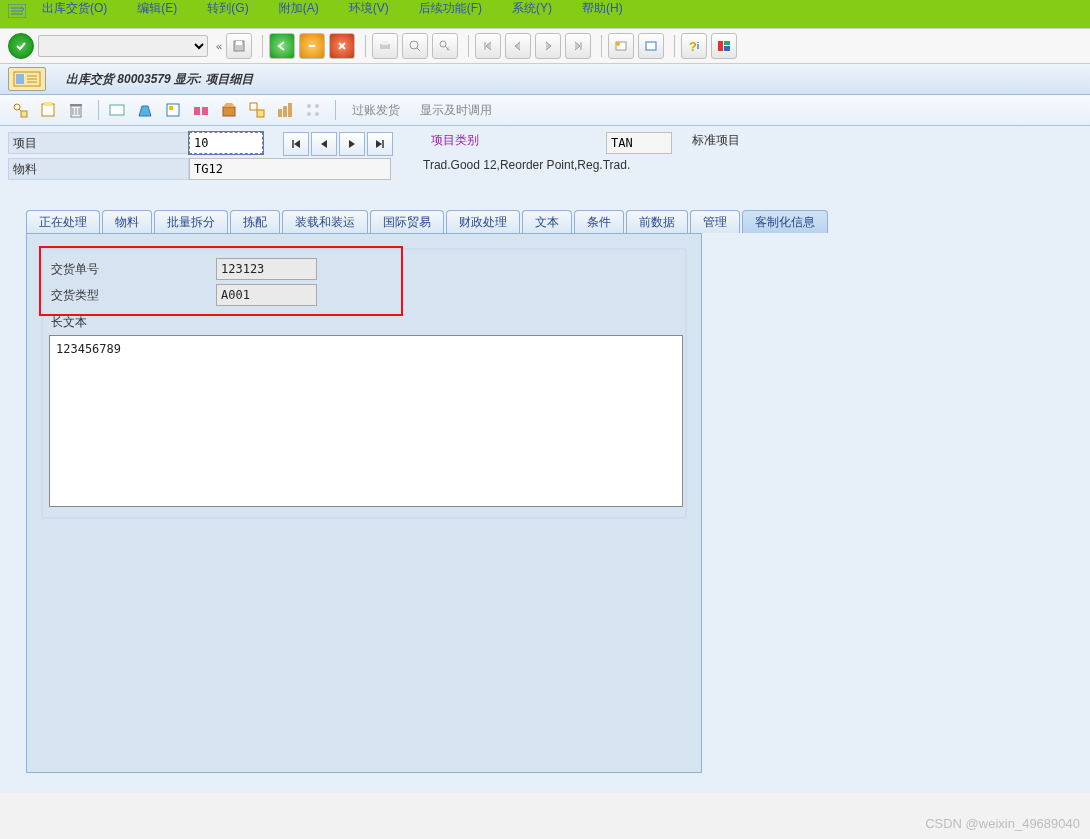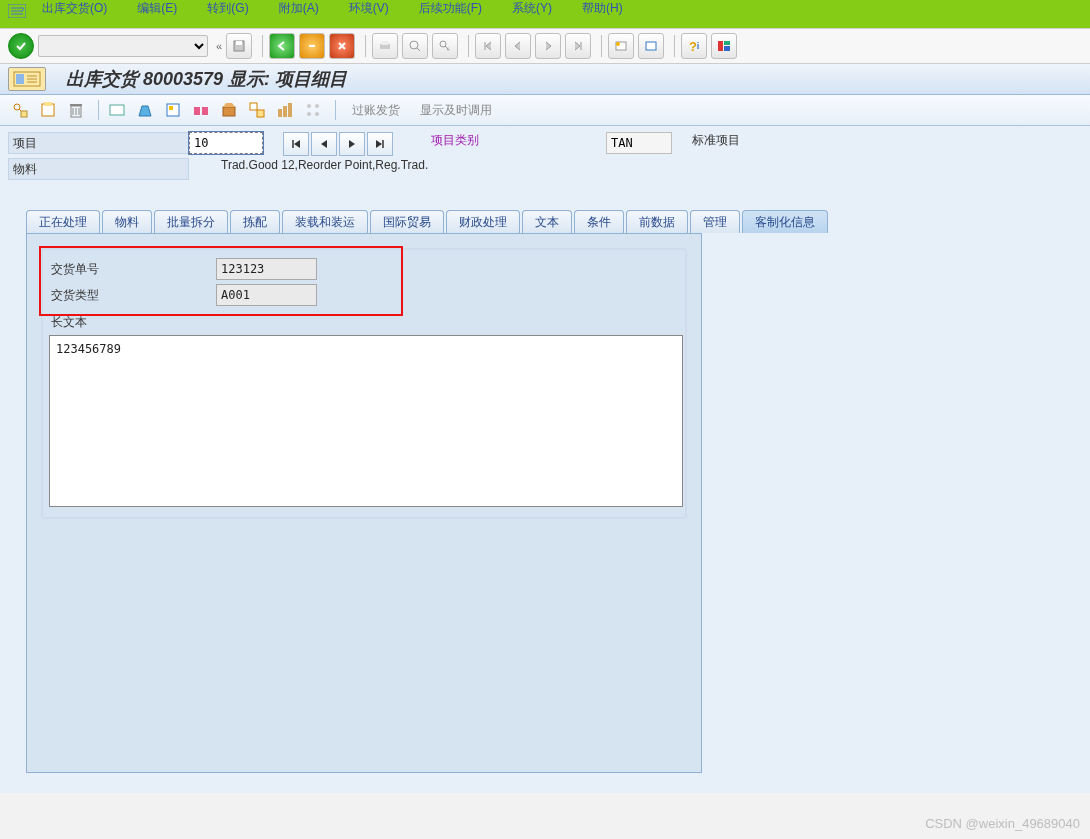--- a/index.html
+++ b/index.html
@@ -6,21 +6,21 @@
   .menubar{height:28px;background:#84cc16;border-bottom:1px solid #d0d0d0;display:flex;padding:0 6px}
   .menubar .menuicon{width:22px;height:22px;display:flex;align-items:center;justify-content:center;margin-right:14px}
   .menubar .mitem{margin-right:30px;color:#3151b7;cursor:default}
   .toolbar{height:34px;background:#f7f7f7;border-bottom:1px solid #ccc;display:flex;align-items:center;padding:0 8px}
   .toolbar .tbtn{width:24px;height:24px;border:1px solid #bfbfbf;border-radius:3px;background:linear-gradient(#fff,#e6e6e6);margin-right:4px;display:flex;align-items:center;justify-content:center;font-size:13px}
   .toolbar .sep{width:1px;height:22px;background:#c0c0c0;margin:0 6px}
   .toolbar select{width:170px;height:22px;border:1px solid #bfbfbf;border-radius:2px;margin-right:4px}
   .toolbar .chev{color:#666;margin:0 4px;font-size:11px}
   .titlebar{height:30px;background:linear-gradient(#eef4fb,#d4e3f4);border-bottom:1px solid #9db8d6;display:flex;align-items:center;padding-left:8px}
   .titlebar .tbadge{width:36px;height:22px;border:1px solid #a0a0a0;background:#fde9a7;border-radius:2px;display:flex;align-items:center;justify-content:center;margin-right:20px}
-  .titlebar .ttl{font-size:18px;font-style:italic;font-weight:bold;color:#333}
+  .titlebar .ttl{font-size:12px;font-style:italic;font-weight:bold;color:#333}
   .apptoolbar{height:30px;background:linear-gradient(#f8fbff,#e7eff8);border-bottom:1px solid #aac3dd;display:flex;align-items:center;padding-left:8px}
   .apptoolbar .atbtn{width:22px;height:22px;margin-right:4px;display:flex;align-items:center;justify-content:center;border:1px solid transparent;border-radius:2px}
   .apptoolbar .atsep{width:1px;height:20px;background:#aac3dd;margin:0 6px}
   .apptoolbar .atxt{color:#888;margin:0 10px}
   .formarea{background:#e7eff8;padding:6px 8px 20px 8px}
   .frow{display:flex;align-items:flex-start;height:26px}
   .flabel{width:175px;background:#dbe6f2;border:1px solid #c3d4e6;height:20px;line-height:20px;padding-left:4px;color:#333}
   .finput{height:20px;border:1px solid #bfbfbf;background:#fff;padding-left:4px;line-height:20px;font-family:Arial}
   .navbtns{display:flex;margin-left:20px}
   .navbtn{width:24px;height:22px;border:1px solid #9db8d6;background:linear-gradient(#fff,#e2ecf6);display:flex;align-items:center;justify-content:center;margin-right:2px}
@@ -280,20 +280,21 @@
             <line x1="9" y1="2" x2="9" y2="10" stroke="#333" stroke-width="1.5"></line>
           </svg>
         </span>
     </div>
     <div class="rlabel" style="margin-left:26px">项目类别</div>
     <div class="rbox">TAN</div>
     <div class="rtext">标准项目</div>
   </div>
   <div class="frow">
     <div class="flabel">物料</div>
+    <div class="finput" style="width:196px;background:#f5f5f5;font-family:monospace">TG12</div>
     <div class="rtext" style="padding-left:32px">Trad.Good 12,Reorder Point,Reg.Trad.</div>
   </div>
 
   <div style="height:26px"></div>
   <div class="tabsrow">
     <div class="tab">正在处理</div>
     <div class="tab">物料</div>
     <div class="tab">批量拆分</div>
     <div class="tab">拣配</div>
     <div class="tab">装载和装运</div>

